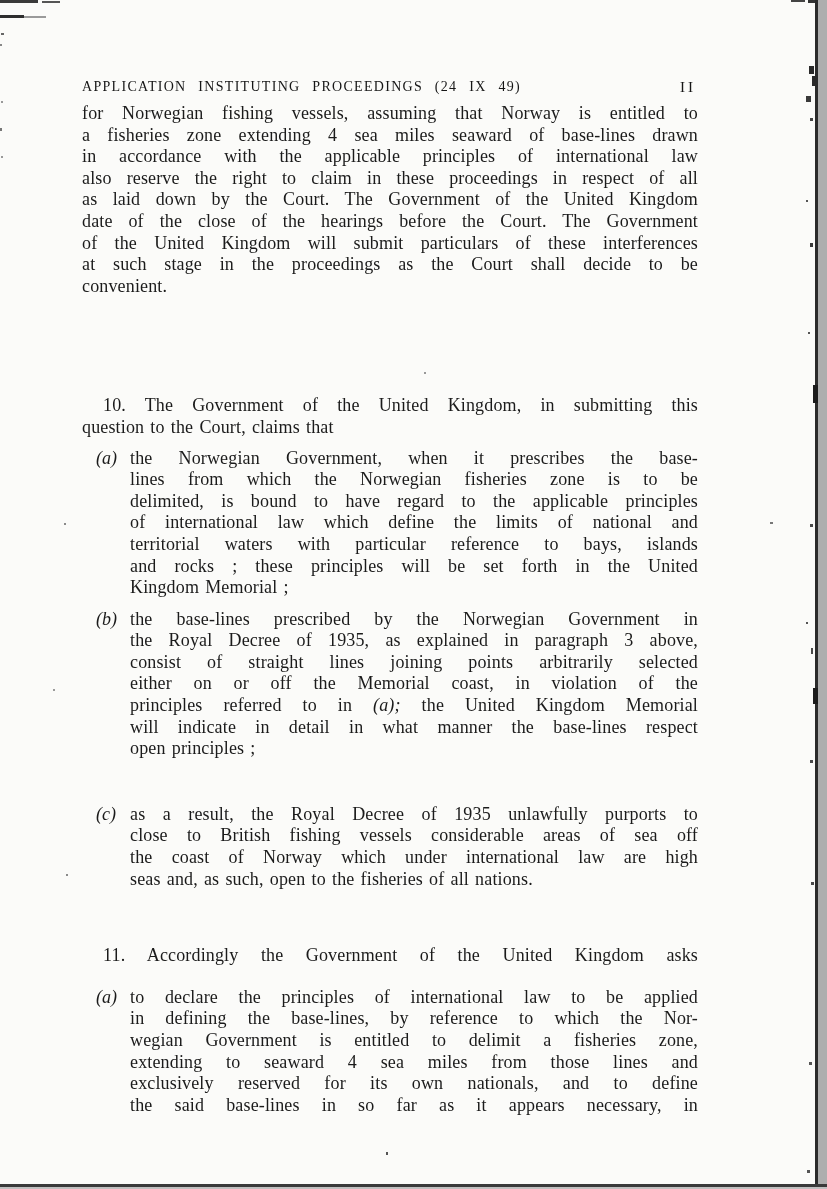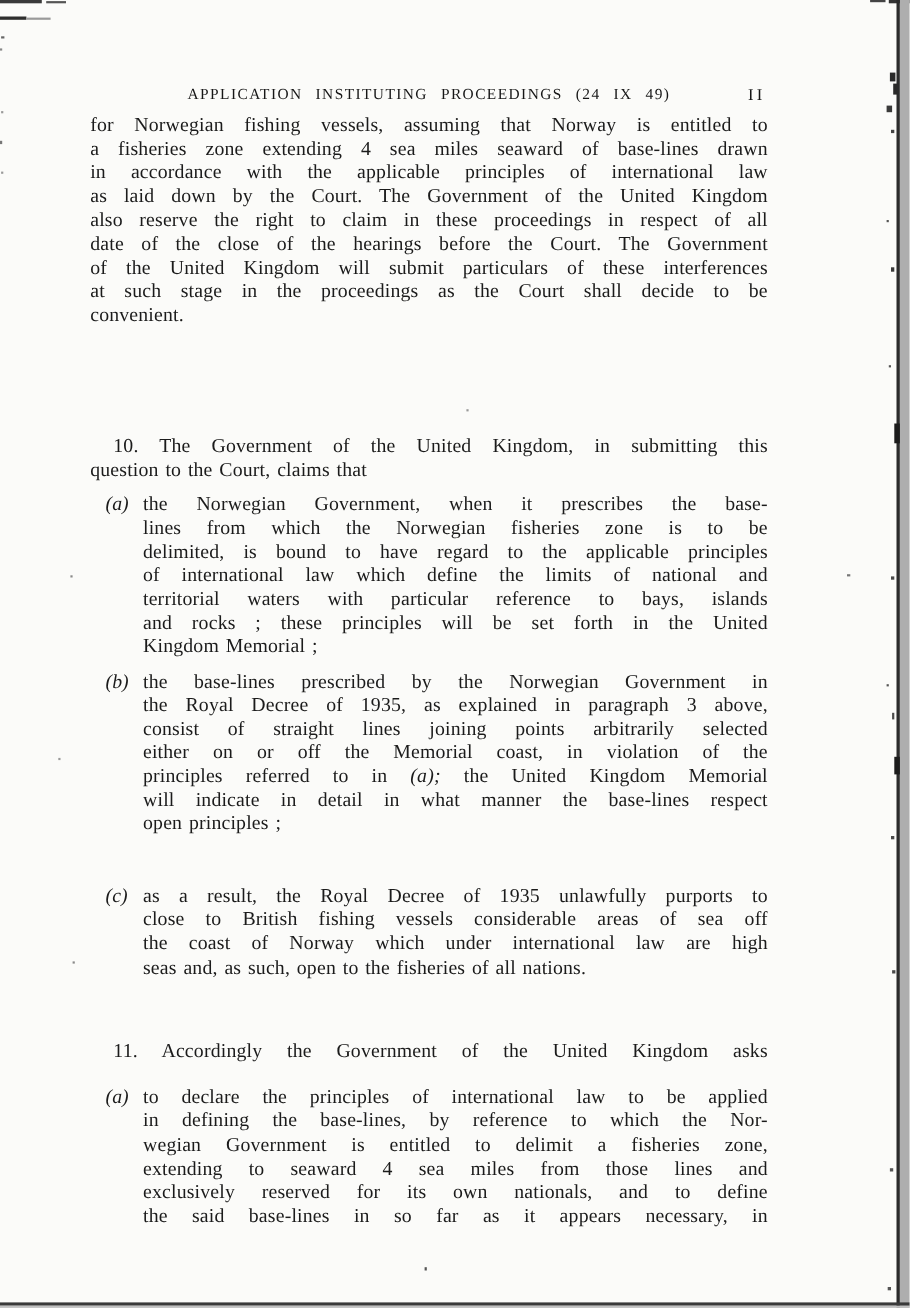--- a/index.html
+++ b/index.html
@@ -15,21 +15,20 @@
     color: #1b1b1b;
     background: #fbfbf9;
   }
   
   .header {
     position: absolute;
     left: 82px; top: 79px; width: 616px;
     height: 20px;
   }
   .htitle {
-    text-align: center;
     font-size: 14px;
     letter-spacing: 1.3px;
     word-spacing: 7px;
     color: #161616;
     white-space: nowrap;
   }
   .pagenum {
     position: absolute;
     right: 2px; top: 0;
     font-size: 15px;
@@ -83,22 +82,22 @@
   <div class="header">
     <div class="htitle">APPLICATION INSTITUTING PROCEEDINGS (24 IX 49)</div>
     <div class="pagenum">II</div>
   </div>
 
   <div class="textcol">
       <div class="para body">
         <div class="line j">for Norwegian fishing vessels, assuming that Norway is entitled to</div>
         <div class="line j">a fisheries zone extending 4 sea miles seaward of base-lines drawn</div>
         <div class="line j">in accordance with the applicable principles of international law</div>
+        <div class="line j">also reserve the right to claim in these proceedings in respect of all</div>
         <div class="line j">as laid down by the Court. The Government of the United Kingdom</div>
-        <div class="line j">also reserve the right to claim in these proceedings in respect of all</div>
         <div class="line j">date of the close of the hearings before the Court. The Government</div>
         <div class="line j">of the United Kingdom will submit particulars of these interferences</div>
         <div class="line j">at such stage in the proceedings as the Court shall decide to be</div>
         <div class="line">convenient.</div>
       </div>
       <div class="para numbered">
         <div class="line j">10. The Government of the United Kingdom, in submitting this</div>
         <div class="line">question to the Court, claims that</div>
       </div>
       <div class="para item">

